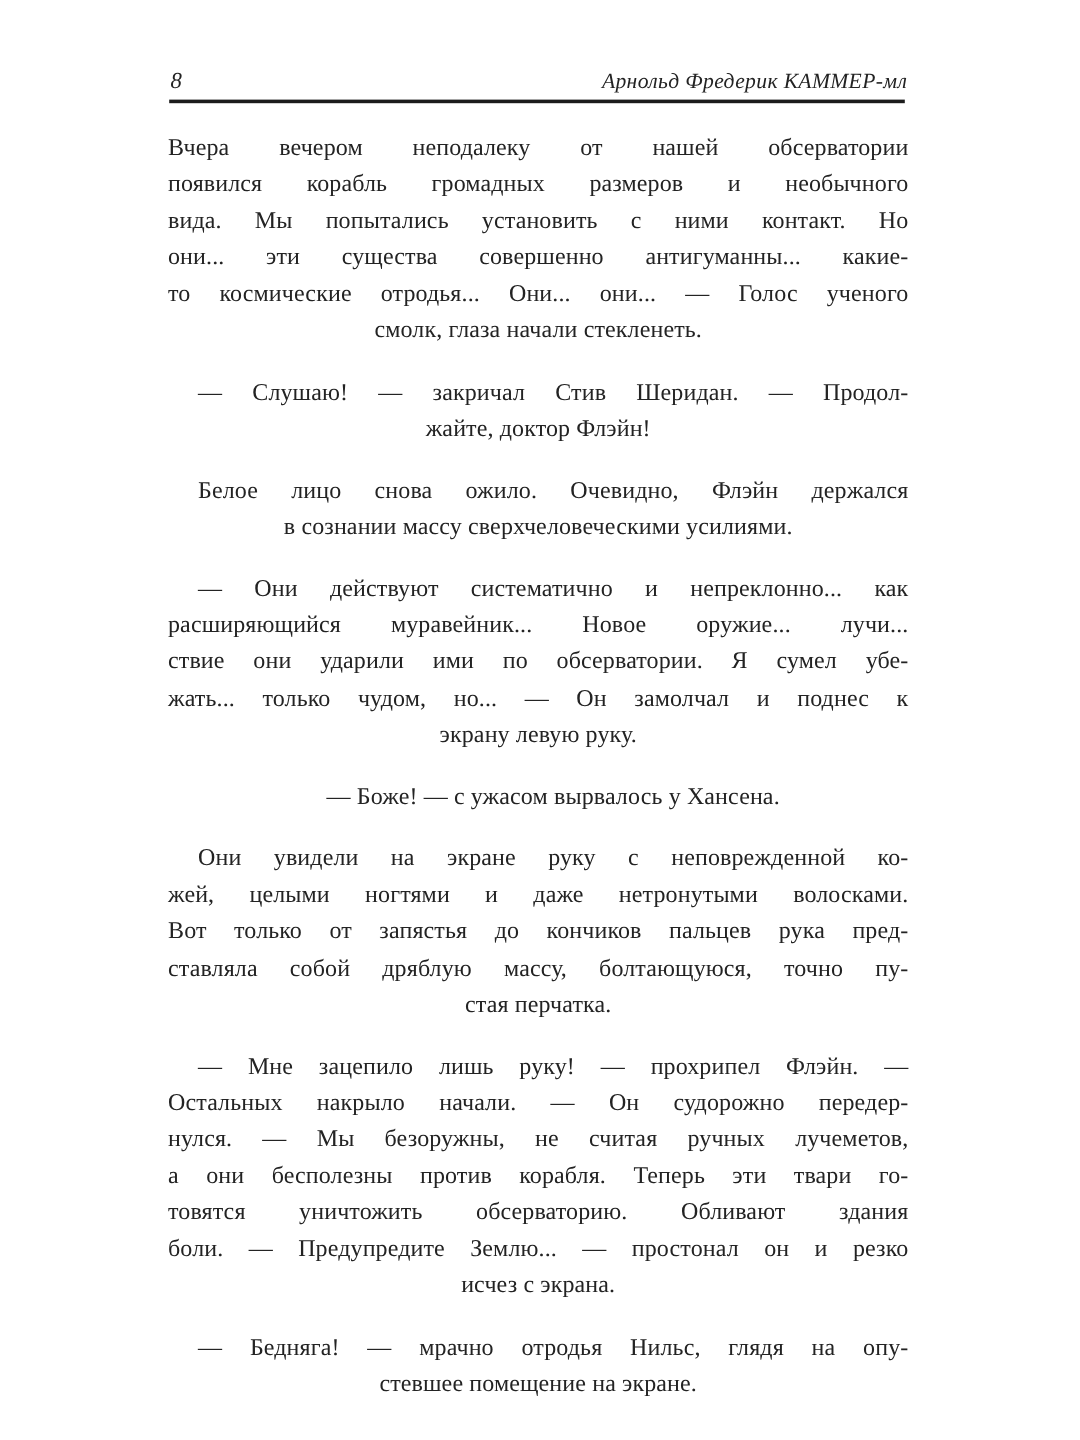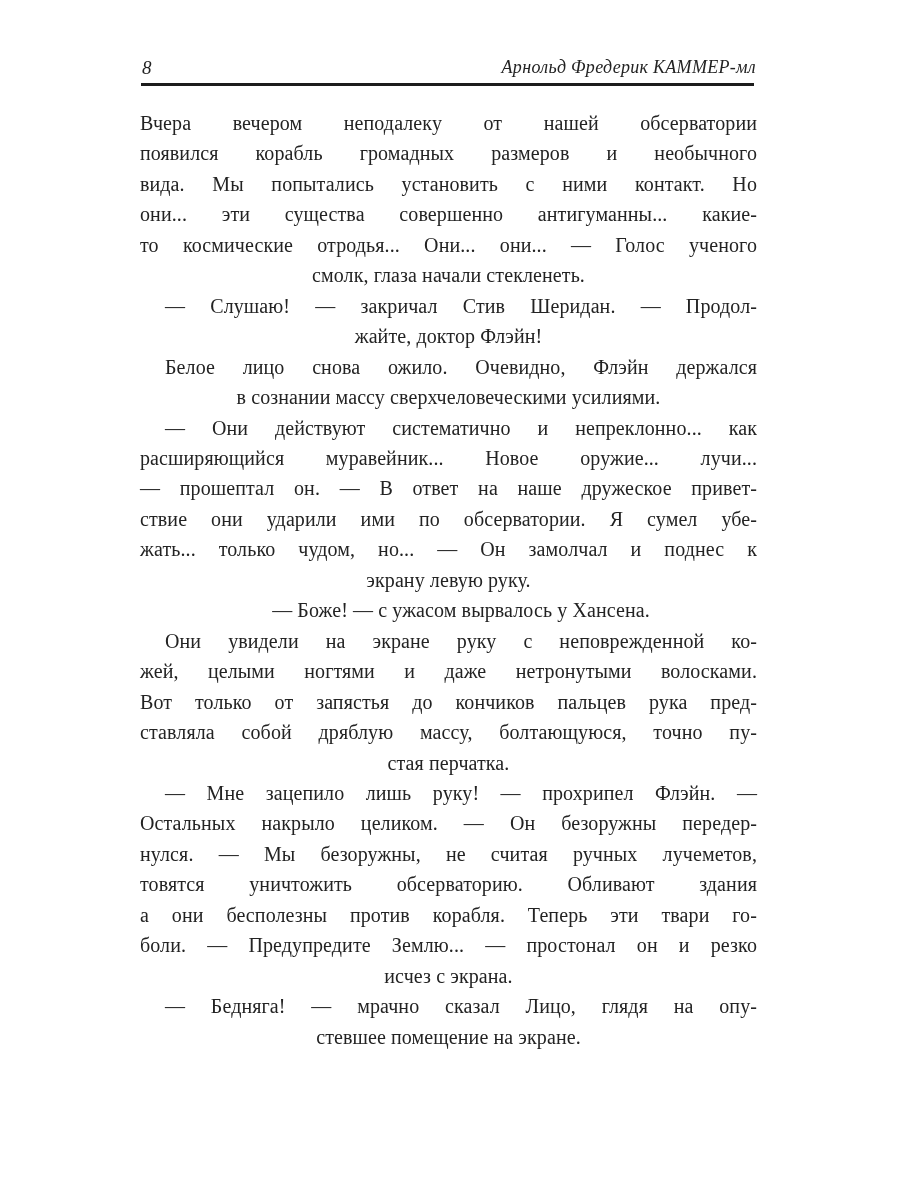--- a/index.html
+++ b/index.html
@@ -56,20 +56,21 @@
   .line {
     text-align: center;
     white-space: normal;
   }
   .line.j {
     text-align: justify;
     text-align-last: justify;
   }
   .line.ind {
     text-indent: 25px;
+    margin-top: 21px;
   }
 </style>
 </head>
 <body>
 
 <div class="page">
   <header class="page-header">
     <span class="page-number">8</span>
     <span class="running-head">Арнольд Фредерик КАММЕР-мл</span>
   </header>
@@ -80,33 +81,32 @@
       <div class="line j">вида. Мы попытались установить с ними контакт. Но</div>
       <div class="line j">они... эти существа совершенно антигуманны... какие-</div>
       <div class="line j">то космические отродья... Они... они... — Голос ученого</div>
       <div class="line">смолк, глаза начали стекленеть.</div>
       <div class="line j ind">— Слушаю! — закричал Стив Шеридан. — Продол-</div>
       <div class="line">жайте, доктор Флэйн!</div>
       <div class="line j ind">Белое лицо снова ожило. Очевидно, Флэйн держался</div>
       <div class="line">в сознании массу сверхчеловеческими усилиями.</div>
       <div class="line j ind">— Они действуют систематично и непреклонно... как</div>
       <div class="line j">расширяющийся муравейник... Новое оружие... лучи...</div>
-      <div class="line j">— прошептал он. — В ответ на наше дружеское привет-</div>
       <div class="line j">ствие они ударили ими по обсерватории. Я сумел убе-</div>
       <div class="line j">жать... только чудом, но... — Он замолчал и поднес к</div>
       <div class="line">экрану левую руку.</div>
       <div class="line ind">— Боже! — с ужасом вырвалось у Хансена.</div>
       <div class="line j ind">Они увидели на экране руку с неповрежденной ко-</div>
       <div class="line j">жей, целыми ногтями и даже нетронутыми волосками.</div>
       <div class="line j">Вот только от запястья до кончиков пальцев рука пред-</div>
       <div class="line j">ставляла собой дряблую массу, болтающуюся, точно пу-</div>
       <div class="line">стая перчатка.</div>
       <div class="line j ind">— Мне зацепило лишь руку! — прохрипел Флэйн. —</div>
-      <div class="line j">Остальных накрыло целиком. — Он безоружны передер-</div>
+      <div class="line j">Остальных накрыло начали. — Он судорожно передер-</div>
       <div class="line j">нулся. — Мы безоружны, не считая ручных лучеметов,</div>
+      <div class="line j">а они бесполезны против корабля. Теперь эти твари го-</div>
       <div class="line j">товятся уничтожить обсерваторию. Обливают здания</div>
-      <div class="line j">а они бесполезны против корабля. Теперь эти твари го-</div>
       <div class="line j">боли. — Предупредите Землю... — простонал он и резко</div>
       <div class="line">исчез с экрана.</div>
-      <div class="line j ind">— Бедняга! — мрачно сказал Лицо, глядя на опу-</div>
+      <div class="line j ind">— Бедняга! — мрачно отродья Нильс, глядя на опу-</div>
       <div class="line">стевшее помещение на экране.</div>
     </main>
 </div>
 
 </body></html>

